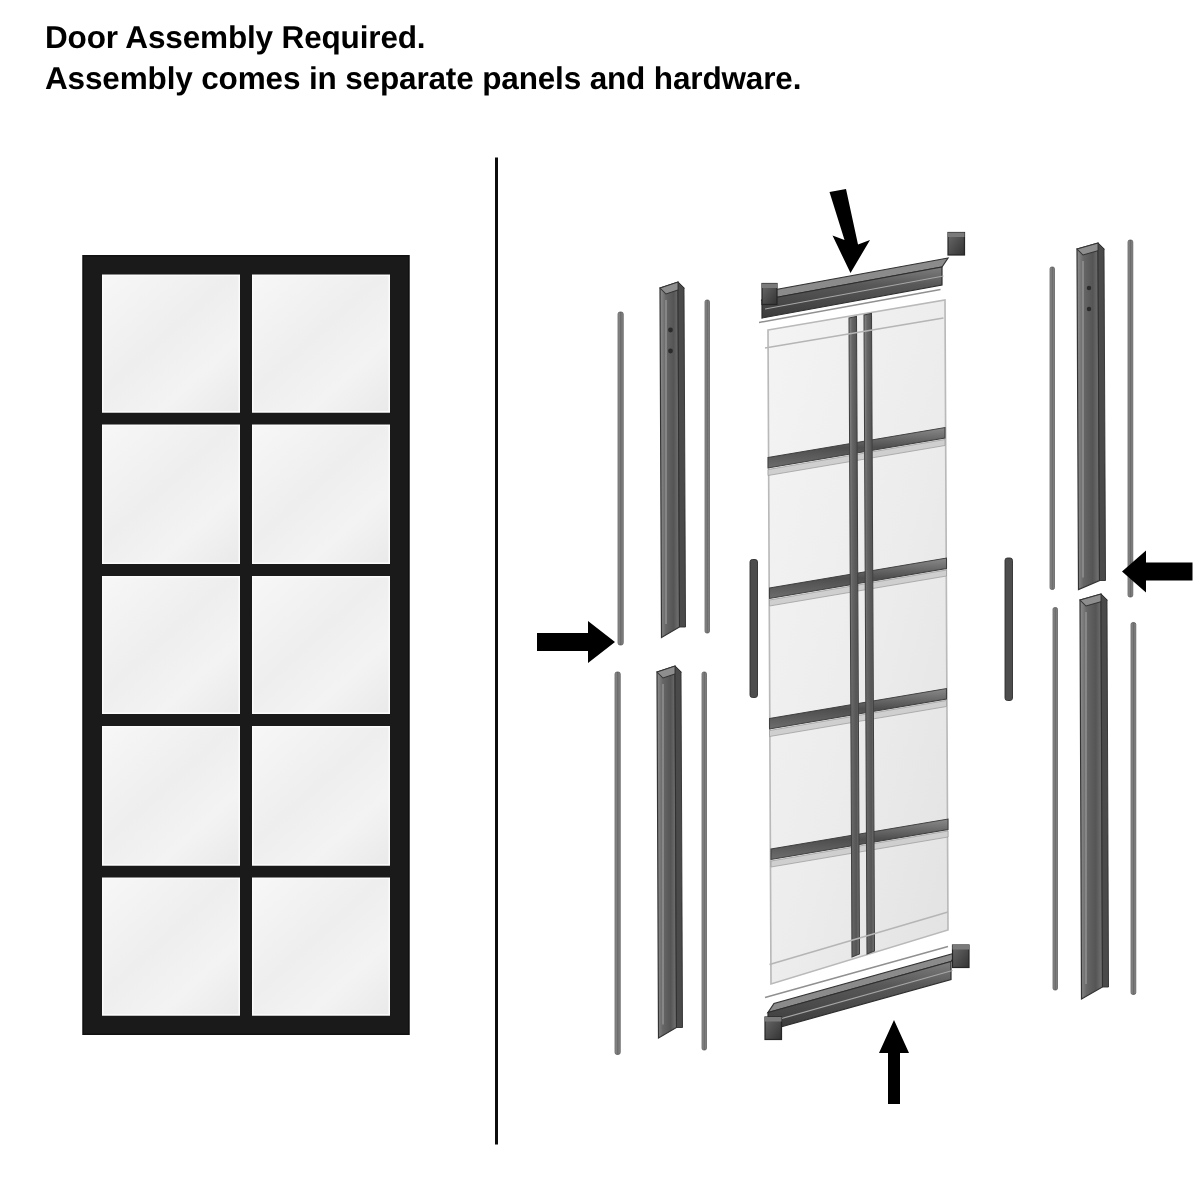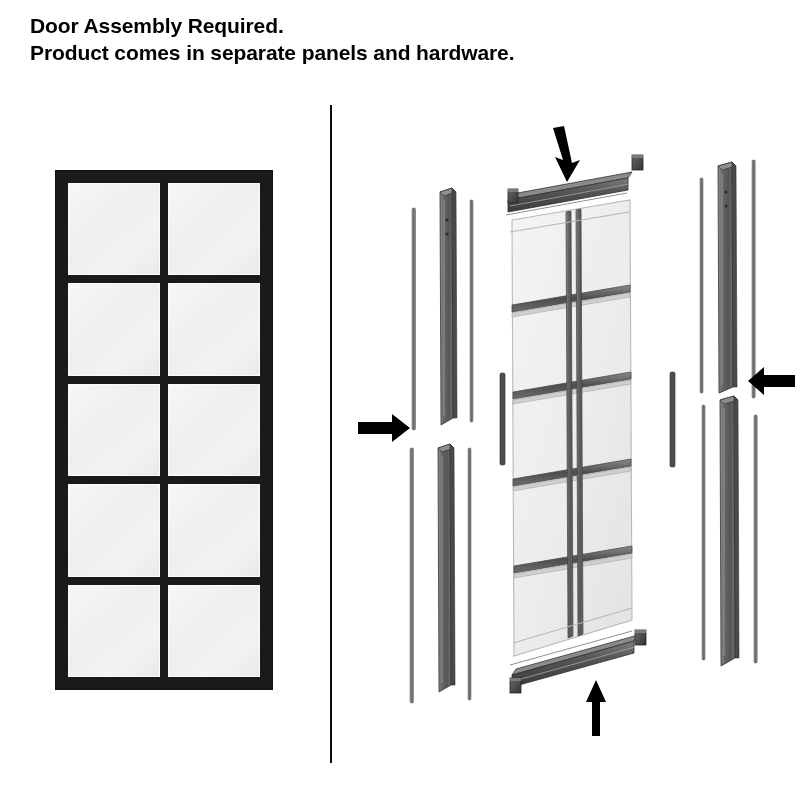--- a/index.html
+++ b/index.html
@@ -78,21 +78,21 @@
   }
   #exploded svg { display: block; }
 </style>
 </head>
 <body>
 
 <div id="page">
 
   <div id="caption">
     <div class="line">Door Assembly Required.</div>
-    <div class="line">Product comes in separate panels and hardware.</div>
+    <div class="line">Assembly comes in separate panels and hardware.</div>
   </div>
 
   <div id="divider"></div>
 
   <div id="door">
     <div class="pane"></div>
     <div class="pane"></div>
     <div class="pane"></div>
     <div class="pane"></div>
     <div class="pane"></div>

